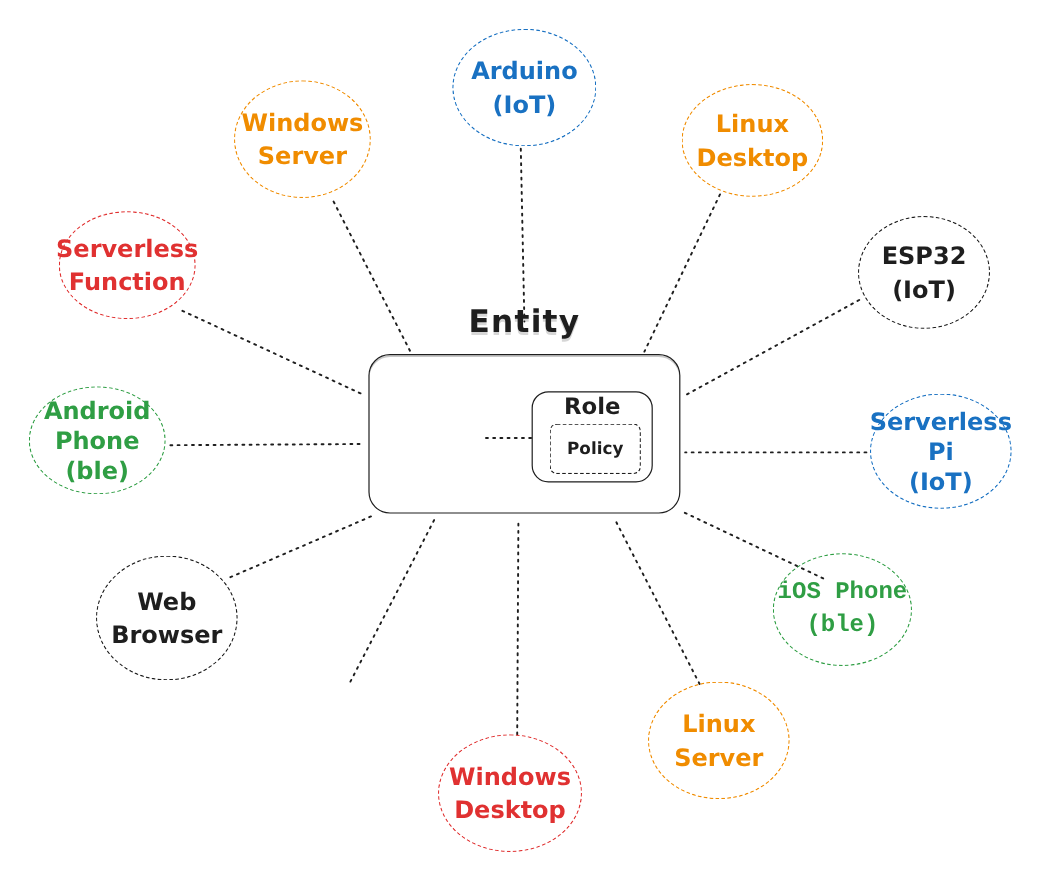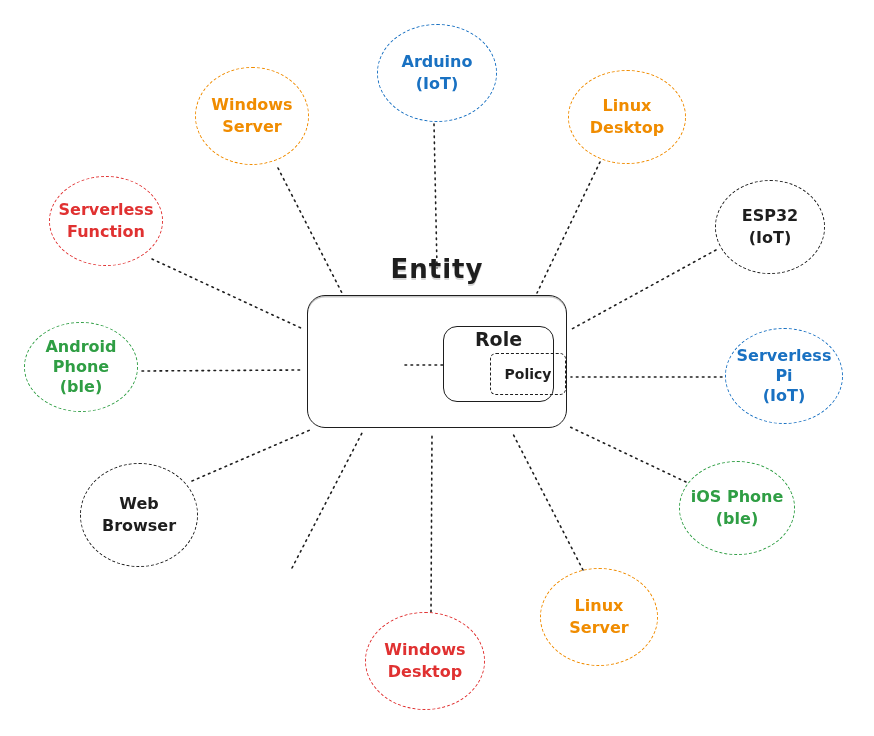--- a/index.html
+++ b/index.html
@@ -22,21 +22,21 @@
   .node {
     position: absolute;
     box-sizing: border-box;
     border: 1.7px dashed var(--c, #1e1e1e);
     border-radius: 50%;
     display: flex;
     align-items: center;
     justify-content: center;
     text-align: center;
     white-space: pre-line;
-    font-size: 16px;
+    font-size: 20px;
     font-weight: bold;
     line-height: 1.4;
     color: var(--c, #1e1e1e);
   }
   .entity-title {
     position: absolute;
     left: 307px; top: 254px; width: 260px;
     text-align: center;
     font-size: 26px;
     font-weight: bold;
@@ -57,21 +57,21 @@
     left: 320px; top: 332px; width: 85px; height: 60px;
     box-sizing: border-box;
     border: 1.7px solid var(--c, #1e1e1e);
     border-radius: 12px;
     display: flex; align-items: center; justify-content: center;
     font-size: 16px; font-weight: bold;
     color: var(--c, #1e1e1e);
   }
   .role-box {
     position: absolute;
-    left: 443px; top: 326px; width: 111px; height: 76px;
+    left: 443px; top: 326px; width: 101px; height: 76px;
     box-sizing: border-box;
     border: 1.7px solid var(--c, #1e1e1e);
     border-radius: 14px;
     color: var(--c, #1e1e1e);
   }
   .role-title {
     display: block;
     text-align: center;
     font-size: 19px;
     font-weight: bold;
@@ -79,21 +79,20 @@
   }
   .policy-box {
     position: absolute;
     left: 14px; top: 26px; width: 76px; height: 42px;
     box-sizing: border-box;
     border: 1.7px dashed var(--c, #1e1e1e);
     border-radius: 6px;
     display: flex; align-items: center; justify-content: center;
     font-size: 14px; font-weight: bold;
     color: var(--c, #1e1e1e);
-    margin-left: 32px;
   }
 </style>
 </head>
 <body>
 
 <div class="canvas">
 
   <svg class="wires" width="874" height="736" viewBox="0 0 874 736">
     <line class="connector" x1="278" y1="168" x2="342" y2="293" style="--c: #1e1e1e;"></line>
     <line class="connector" x1="434" y1="124" x2="437" y2="268" style="--c: #1e1e1e;"></line>
@@ -139,21 +138,21 @@
 Phone
 (ble)</div>
 
   <div class="node" style="left: 725px; top: 328px; width: 118px; height: 96px; line-height: 1.25; --c: #1971c2;">Serverless
 Pi
 (IoT)</div>
 
   <div class="node" style="left: 80px; top: 463px; width: 118px; height: 104px; --c: #1e1e1e;">Web
 Browser</div>
 
-  <div class="node" style="left: 679px; top: 461px; width: 116px; height: 94px; --c: #2f9e44;">iOS Phone
+  <div class="node" style="left: 644px; top: 461px; width: 116px; height: 94px; font-family: Liberation Mono, monospace; --c: #2f9e44;">iOS Phone
 (ble)</div>
 
 
   <div class="node" style="left: 365px; top: 612px; width: 120px; height: 98px; --c: #e03131;">Windows
 Desktop</div>
 
   <div class="node" style="left: 540px; top: 568px; width: 118px; height: 98px; --c: #f08c00;">Linux
 Server</div>
 
 </div>

